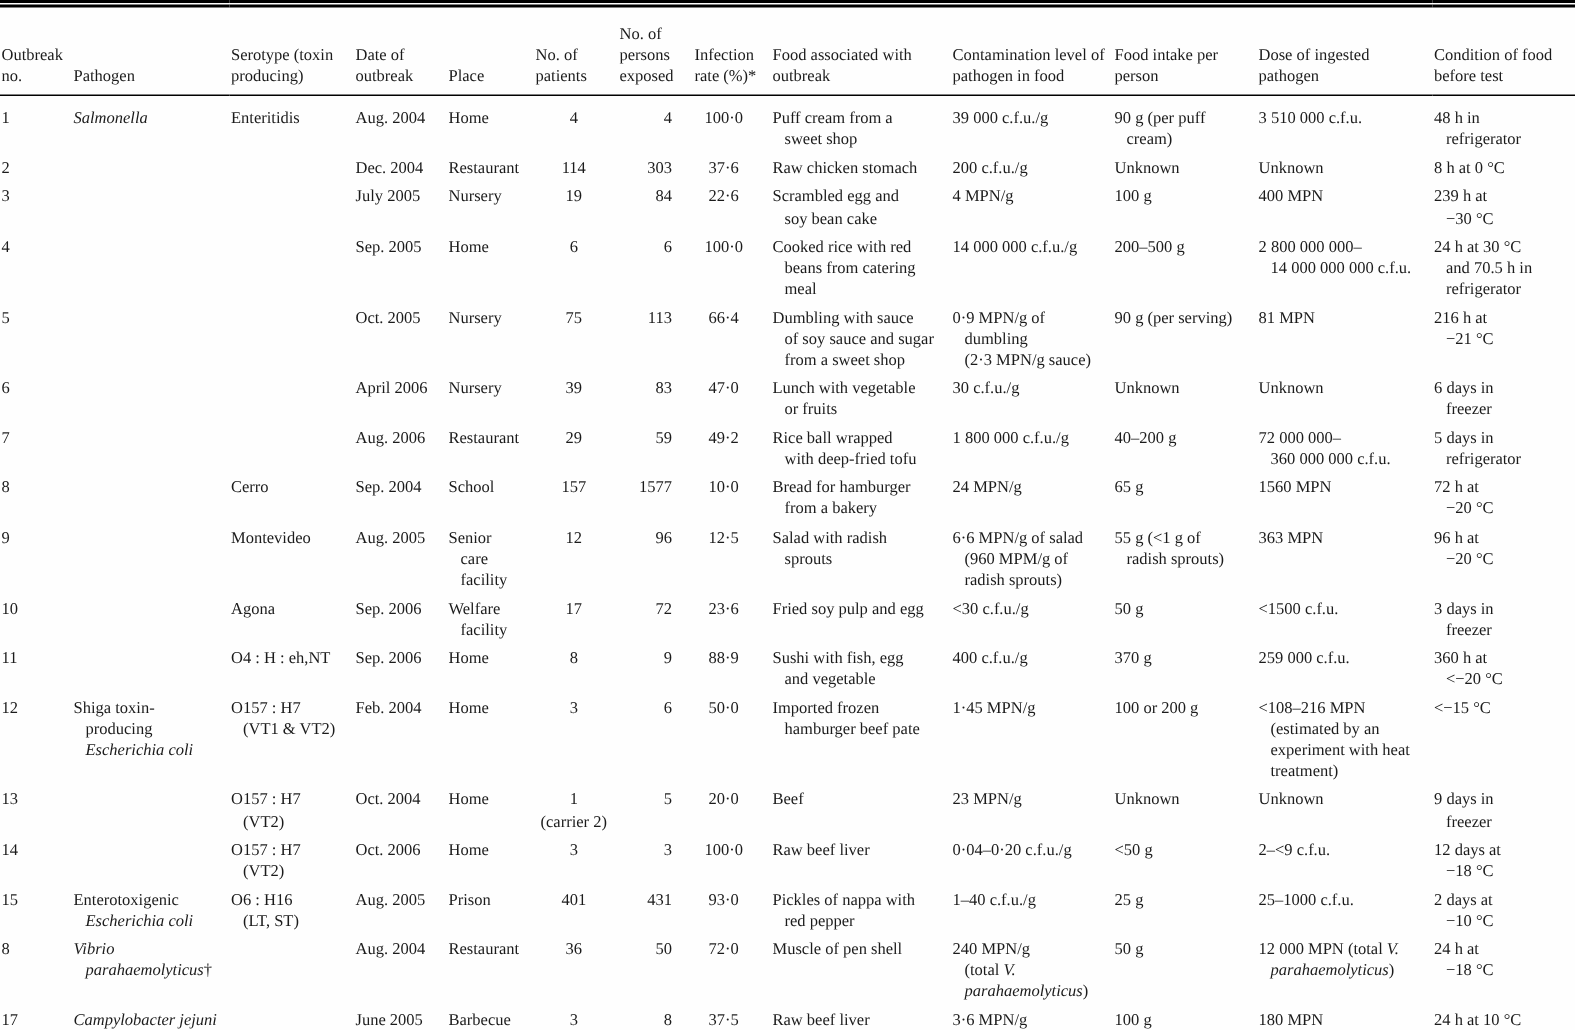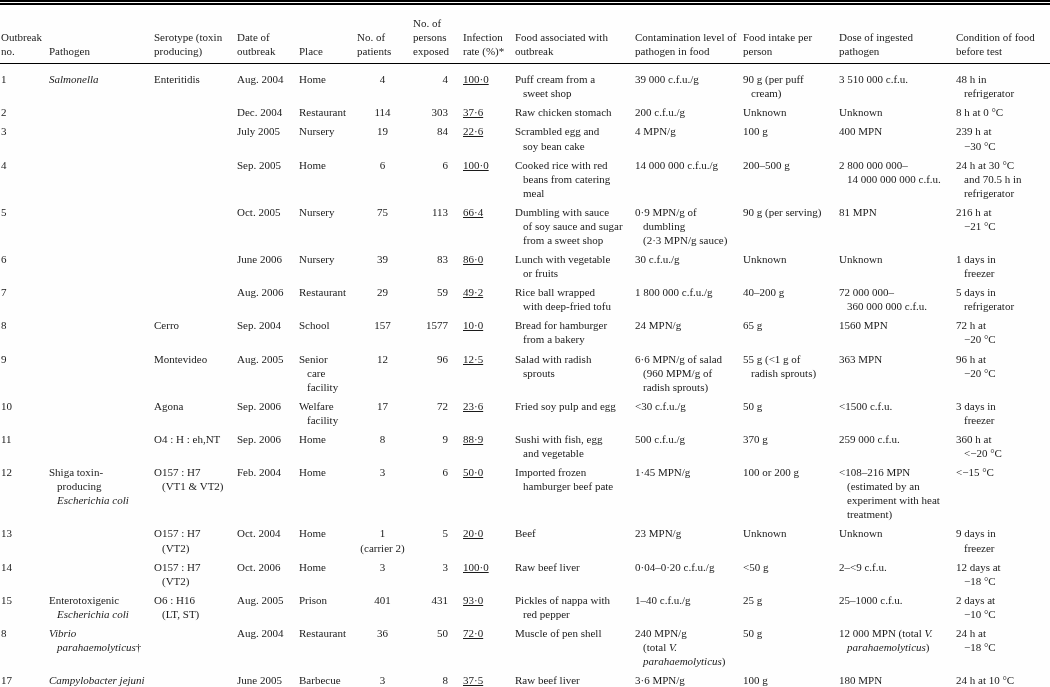--- a/index.html
+++ b/index.html
@@ -25,21 +25,21 @@
     padding: 2.5px 4px 2.5px 1px;
   }
   tbody tr:first-child td { padding-top: 8px; }
   tbody tr:last-child td { padding-bottom: 12px; }
   .hang { padding-left: 8px; text-indent: -8px; white-space: pre-line; }
   td.col-no .hang, td.col-patients .hang, td.col-exposed .hang, td.col-rate .hang {
     padding-left: 0; text-indent: 0;
   }
   td.col-patients { text-align: center; }
   td.col-exposed  { text-align: right; padding-right: 14px; }
-  td.col-rate     { text-align: left; padding-right: 12px; text-decoration: underline; }
+  td.col-rate     { text-align: center; padding-right: 12px; }
   th.col-patients, th.col-exposed, th.col-rate { text-align: left; margin-top: 45px; }
   i { font-style: italic; }
 </style>
 </head>
 <body>
 
 <div class="page">
   <table class="outbreak-table">
     <colgroup>
       <col style="width:48px">
@@ -298,49 +298,49 @@
           <td class="col-no">
             <div class="hang">6</div>
           </td>
           <td class="col-pathogen">
             <div class="hang"></div>
           </td>
           <td class="col-serotype">
             <div class="hang"></div>
           </td>
           <td class="col-date">
-            <div class="hang">June 2006</div>
+            <div class="hang">April 2006</div>
           </td>
           <td class="col-place">
             <div class="hang">Nursery</div>
           </td>
           <td class="col-patients">
             <div class="hang">39</div>
           </td>
           <td class="col-exposed">
             <div class="hang">83</div>
           </td>
           <td class="col-rate">
-            <div class="hang">86·0</div>
+            <div class="hang">47·0</div>
           </td>
           <td class="col-food">
             <div class="hang">Lunch with vegetable
 or fruits</div>
           </td>
           <td class="col-contamination">
             <div class="hang">30 c.f.u./g</div>
           </td>
           <td class="col-intake">
             <div class="hang">Unknown</div>
           </td>
           <td class="col-dose">
             <div class="hang">Unknown</div>
           </td>
           <td class="col-condition">
-            <div class="hang">1 days in
+            <div class="hang">6 days in
 freezer</div>
           </td>
         </tr>
         <tr>
           <td class="col-no">
             <div class="hang">7</div>
           </td>
           <td class="col-pathogen">
             <div class="hang"></div>
           </td>
@@ -538,21 +538,21 @@
             <div class="hang">9</div>
           </td>
           <td class="col-rate">
             <div class="hang">88·9</div>
           </td>
           <td class="col-food">
             <div class="hang">Sushi with fish, egg
 and vegetable</div>
           </td>
           <td class="col-contamination">
-            <div class="hang">500 c.f.u./g</div>
+            <div class="hang">400 c.f.u./g</div>
           </td>
           <td class="col-intake">
             <div class="hang">370 g</div>
           </td>
           <td class="col-dose">
             <div class="hang">259 000 c.f.u.</div>
           </td>
           <td class="col-condition">
             <div class="hang">360 h at
 &lt;−20 °C</div>

